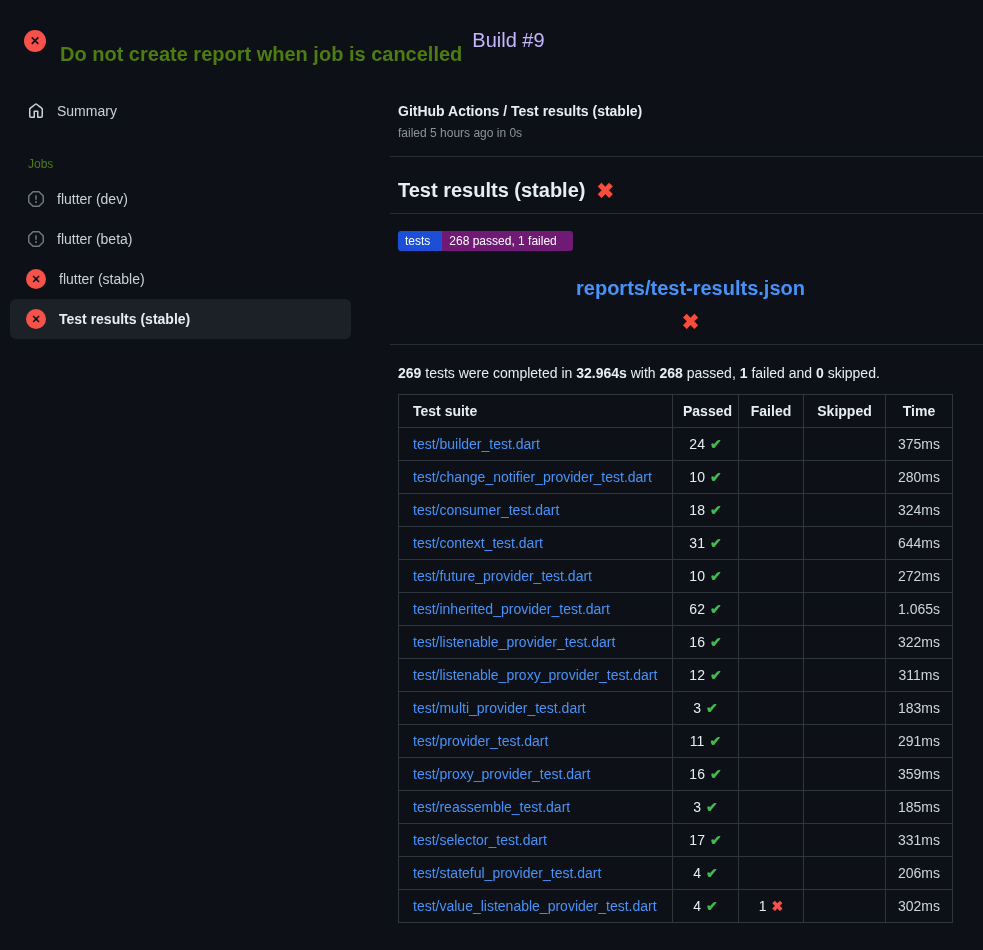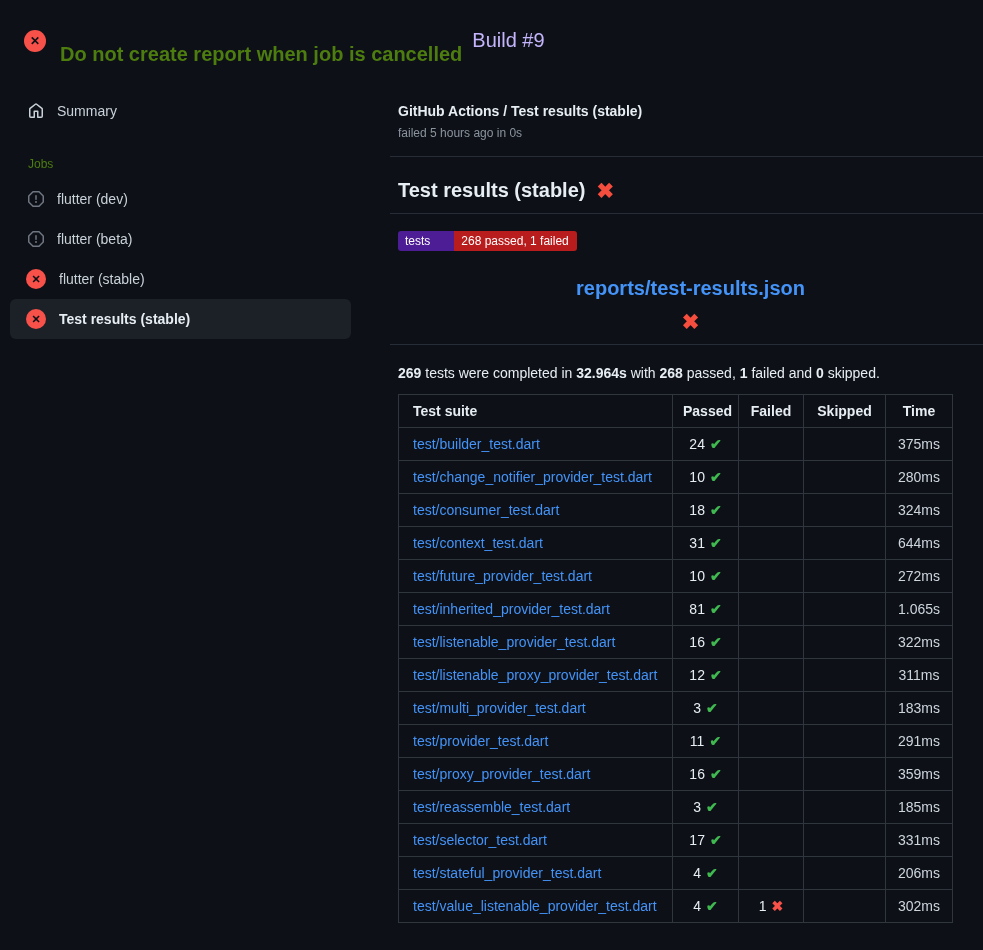--- a/index.html
+++ b/index.html
@@ -48,22 +48,22 @@
   .content-pad { padding-left:8px; }
   .breadcrumb { font-size:14px; font-weight:700; color:#e6edf3; }
   .run-meta   { font-size:12px; color:#8b949e; margin-top:7px; }
   .divider { border:0; border-top:1px solid #262d37; margin:16px 0 0 0; }
 
   .section-head { display:flex; align-items:center; gap:11px; margin-top:22px; }
   .section-title { font-size:20px; font-weight:700; color:#e6edf3; }
   .x-mark { color:#f54d3e; font-weight:700; font-size:21px; line-height:1; }
 
   .badge { display:inline-flex; margin-top:17px; border-radius:3px; overflow:hidden; font-size:12px; line-height:1; }
-  .badge-label { background:#4c1d95; color:#ffffff; padding:4px 24px 4px 7px; }
-  .badge-value { background:#b91c1c; color:#ffffff; padding:4px 8px 4px 7px; }
+  .badge-label { background:#1d4ed8; color:#ffffff; padding:4px 12px 4px 7px; }
+  .badge-value { background:#701a75; color:#ffffff; padding:4px 16px 4px 7px; }
 
   .report-head { display:flex; align-items:center; gap:11px; margin-top:26px;flex-direction:column; }
   .report-link { font-size:20px; font-weight:700; color:#4493f8; text-decoration:none; cursor:pointer; }
 
   .summary-line { font-size:14px; color:#e6edf3; margin-top:20px; }
   .summary-line .b { font-weight:700; }
 
   
   table.results {
     border-collapse:collapse; table-layout:fixed;
@@ -211,21 +211,21 @@
   <tr>
     <td class="suite"><span>test/future_provider_test.dart</span></td>
     <td class="num"><span>10</span><span class="check">✔</span></td>
     <td class="num"><span></span></td>
     <td class="num"><span></span></td>
     <td class="time">272ms</td>
   </tr>
 
   <tr>
     <td class="suite"><span>test/inherited_provider_test.dart</span></td>
-    <td class="num"><span>81</span><span class="check">✔</span></td>
+    <td class="num"><span>62</span><span class="check">✔</span></td>
     <td class="num"><span></span></td>
     <td class="num"><span></span></td>
     <td class="time">1.065s</td>
   </tr>
 
   <tr>
     <td class="suite"><span>test/listenable_provider_test.dart</span></td>
     <td class="num"><span>16</span><span class="check">✔</span></td>
     <td class="num"><span></span></td>
     <td class="num"><span></span></td>

